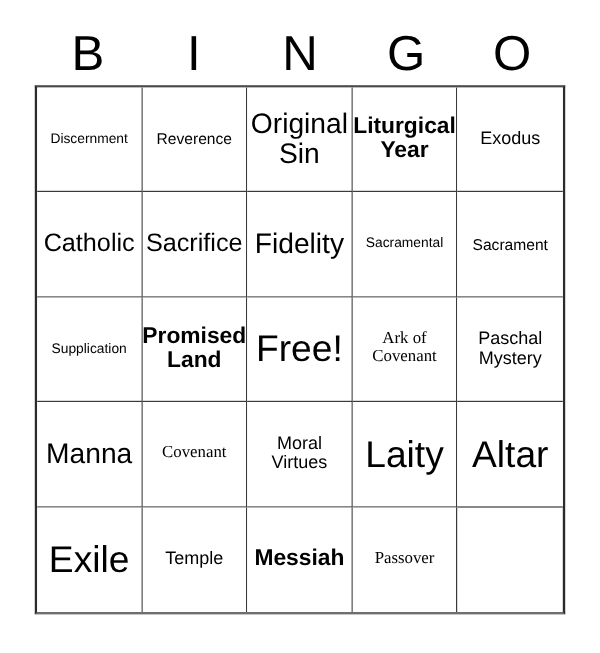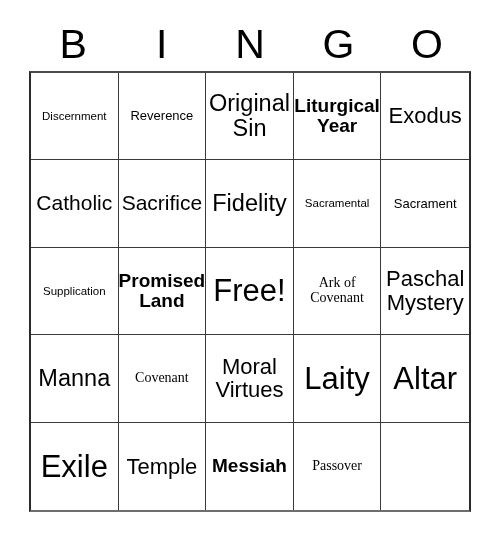--- a/index.html
+++ b/index.html
@@ -80,21 +80,21 @@
     color: #000000;
     word-break: normal;
     white-space: pre-line;
   }
   
   .fs-11 .cell-text { font-size: 11.5px; }
   .fs-13 .cell-text { font-size: 13px; }
   .fs-17 .cell-text { font-size: 14px; font-family: Liberation Serif, serif; }
   .fs-19 .cell-text { font-size: 19px; font-weight: bold; }
   .fs-21 .cell-text { font-size: 21px; }
-  .fs-22 .cell-text { font-size: 22px; }
+  .fs-22 .cell-text { font-size: 15px; }
   .fs-23 .cell-text { font-size: 23.5px; }
   .fs-30 .cell-text { font-size: 31px; }
 </style>
 </head>
 <body>
 
 <div class="card">
 
   <div class="header-row">
     <div class="header-cell">B</div>

